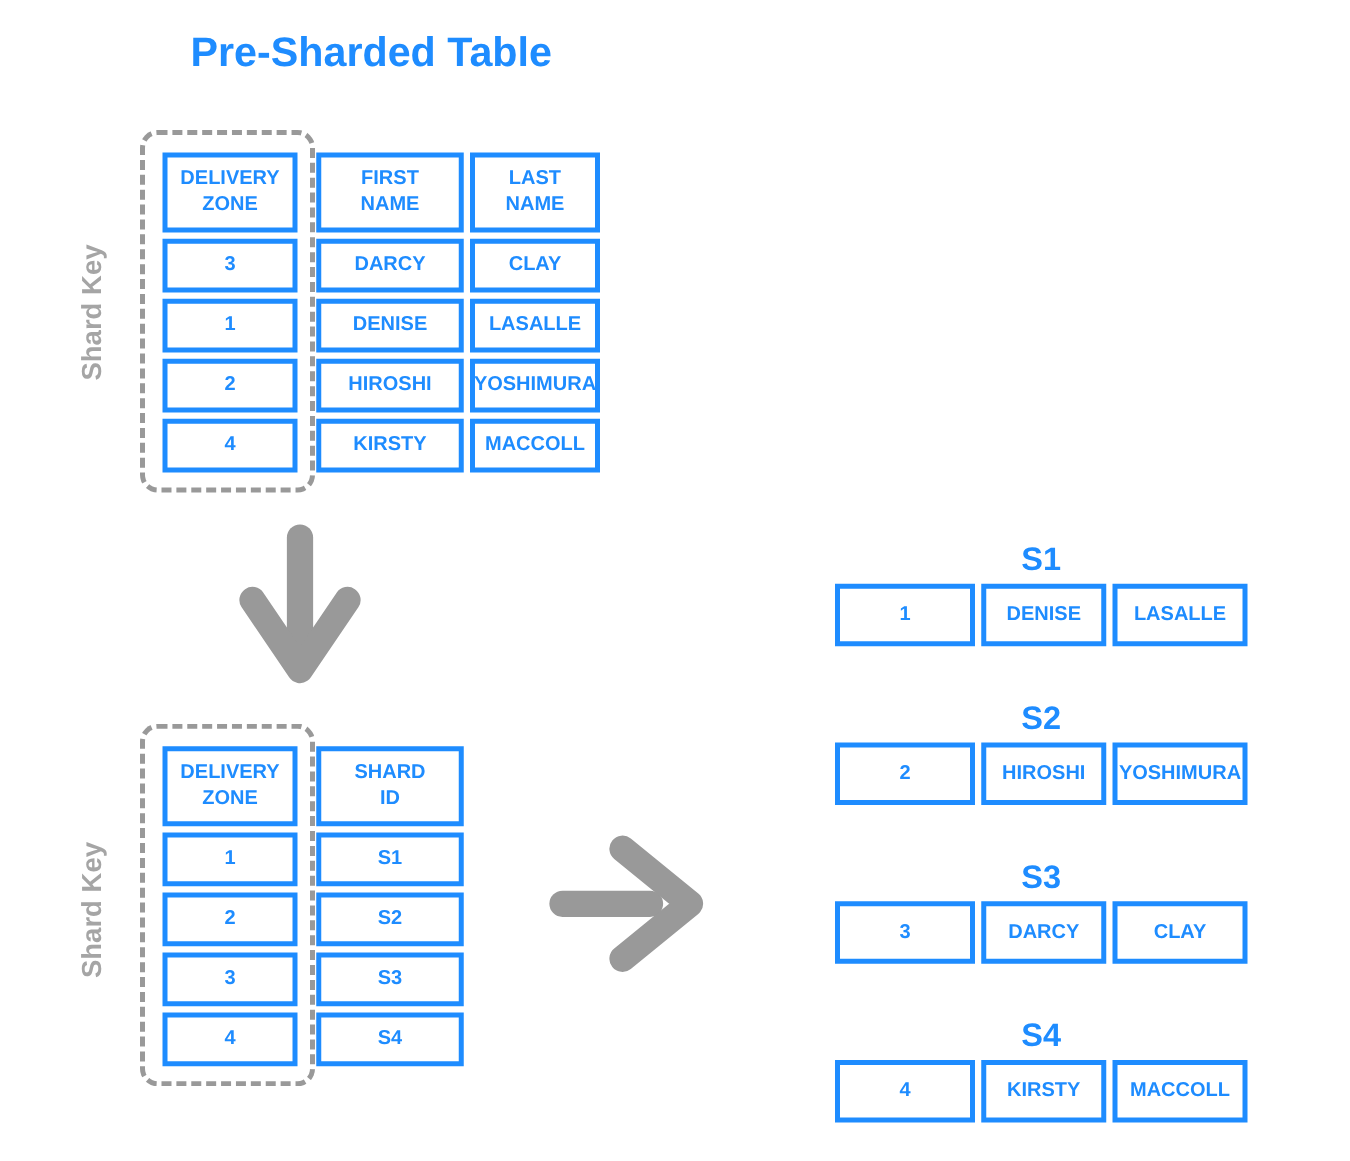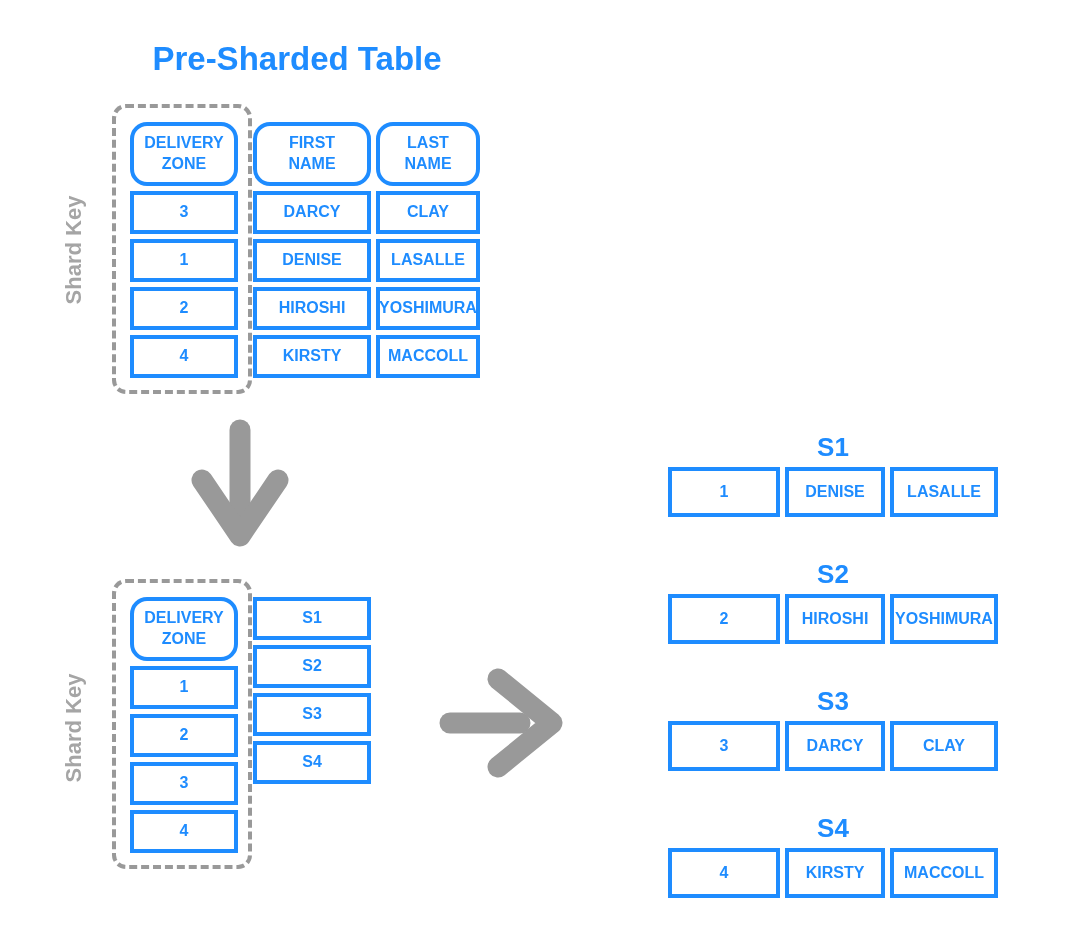--- a/index.html
+++ b/index.html
@@ -10,21 +10,21 @@
   html,body{margin:0;padding:0;background:#ffffff;}
   .canvas{
     position:relative;
     width:1080px;height:929px;
     background:#ffffff;
     font-family:"Liberation Sans","DejaVu Sans",sans-serif;
     font-weight:700;
     overflow:hidden;
   }
   .title{
-    position:absolute;left:108px;top:41px;width:378px;margin:0;
+    position:absolute;left:108px;top:24px;width:378px;margin:0;
     text-align:center;font-size:33px;line-height:1.1;color:var(--blue);
   }
   .dashed-box{
     position:absolute;box-sizing:border-box;
     border:4px dashed var(--gray);border-radius:14px;
   }
   .shard-key{
     position:absolute;
     transform:translate(-50%,-50%) rotate(-90deg);
     color:var(--label-gray);font-size:22px;white-space:nowrap;
@@ -33,21 +33,21 @@
   .col{display:flex;flex-direction:column;gap:5px;}
   .col.key-gap{margin-left:15px;}
   .col.std-gap{margin-left:5px;}
   .cell{
     box-sizing:border-box;border:4px solid var(--blue);
     color:var(--blue);background:#ffffff;
     display:flex;align-items:center;justify-content:center;
     text-align:center;font-size:16px;line-height:1.3;
     white-space:pre-line;
   }
-  .cell.header{height:64px;border-radius:17px;}
+  .cell.header{height:64px;}
   .cell.data{height:43px;}
   .w1{width:108px;}
   .w2{width:118px;}
   .w3{width:104px;}
   .arrow{position:absolute;}
   .shard-group{position:absolute;left:668px;width:330px;}
   .shard-title{
     height:30px;line-height:30px;margin:0 0 5px 0;
     text-align:center;font-size:26px;color:var(--blue);
   }
@@ -105,20 +105,22 @@
   <div class="table" style="left:130px;top:597px;">
     <div class="col w1">
       <div class="cell header w1">DELIVERY
 ZONE</div>
       <div class="cell data w1">1</div>
       <div class="cell data w1">2</div>
       <div class="cell data w1">3</div>
       <div class="cell data w1">4</div>
     </div>
     <div class="col w2 key-gap">
+      <div class="cell header w2">SHARD
+ID</div>
       <div class="cell data w2">S1</div>
       <div class="cell data w2">S2</div>
       <div class="cell data w2">S3</div>
       <div class="cell data w2">S4</div>
     </div>
   </div>
 
   <svg class="arrow" style="left:438px;top:667px;" width="130" height="112" viewBox="0 0 130 112">
     <path d="M12 56 L82 56" fill="none" stroke="#999999" stroke-width="21" stroke-linecap="round"></path>
     <path d="M60 12 L114 56 L60 100" fill="none" stroke="#999999" stroke-width="21" stroke-linecap="round" stroke-linejoin="round"></path>

